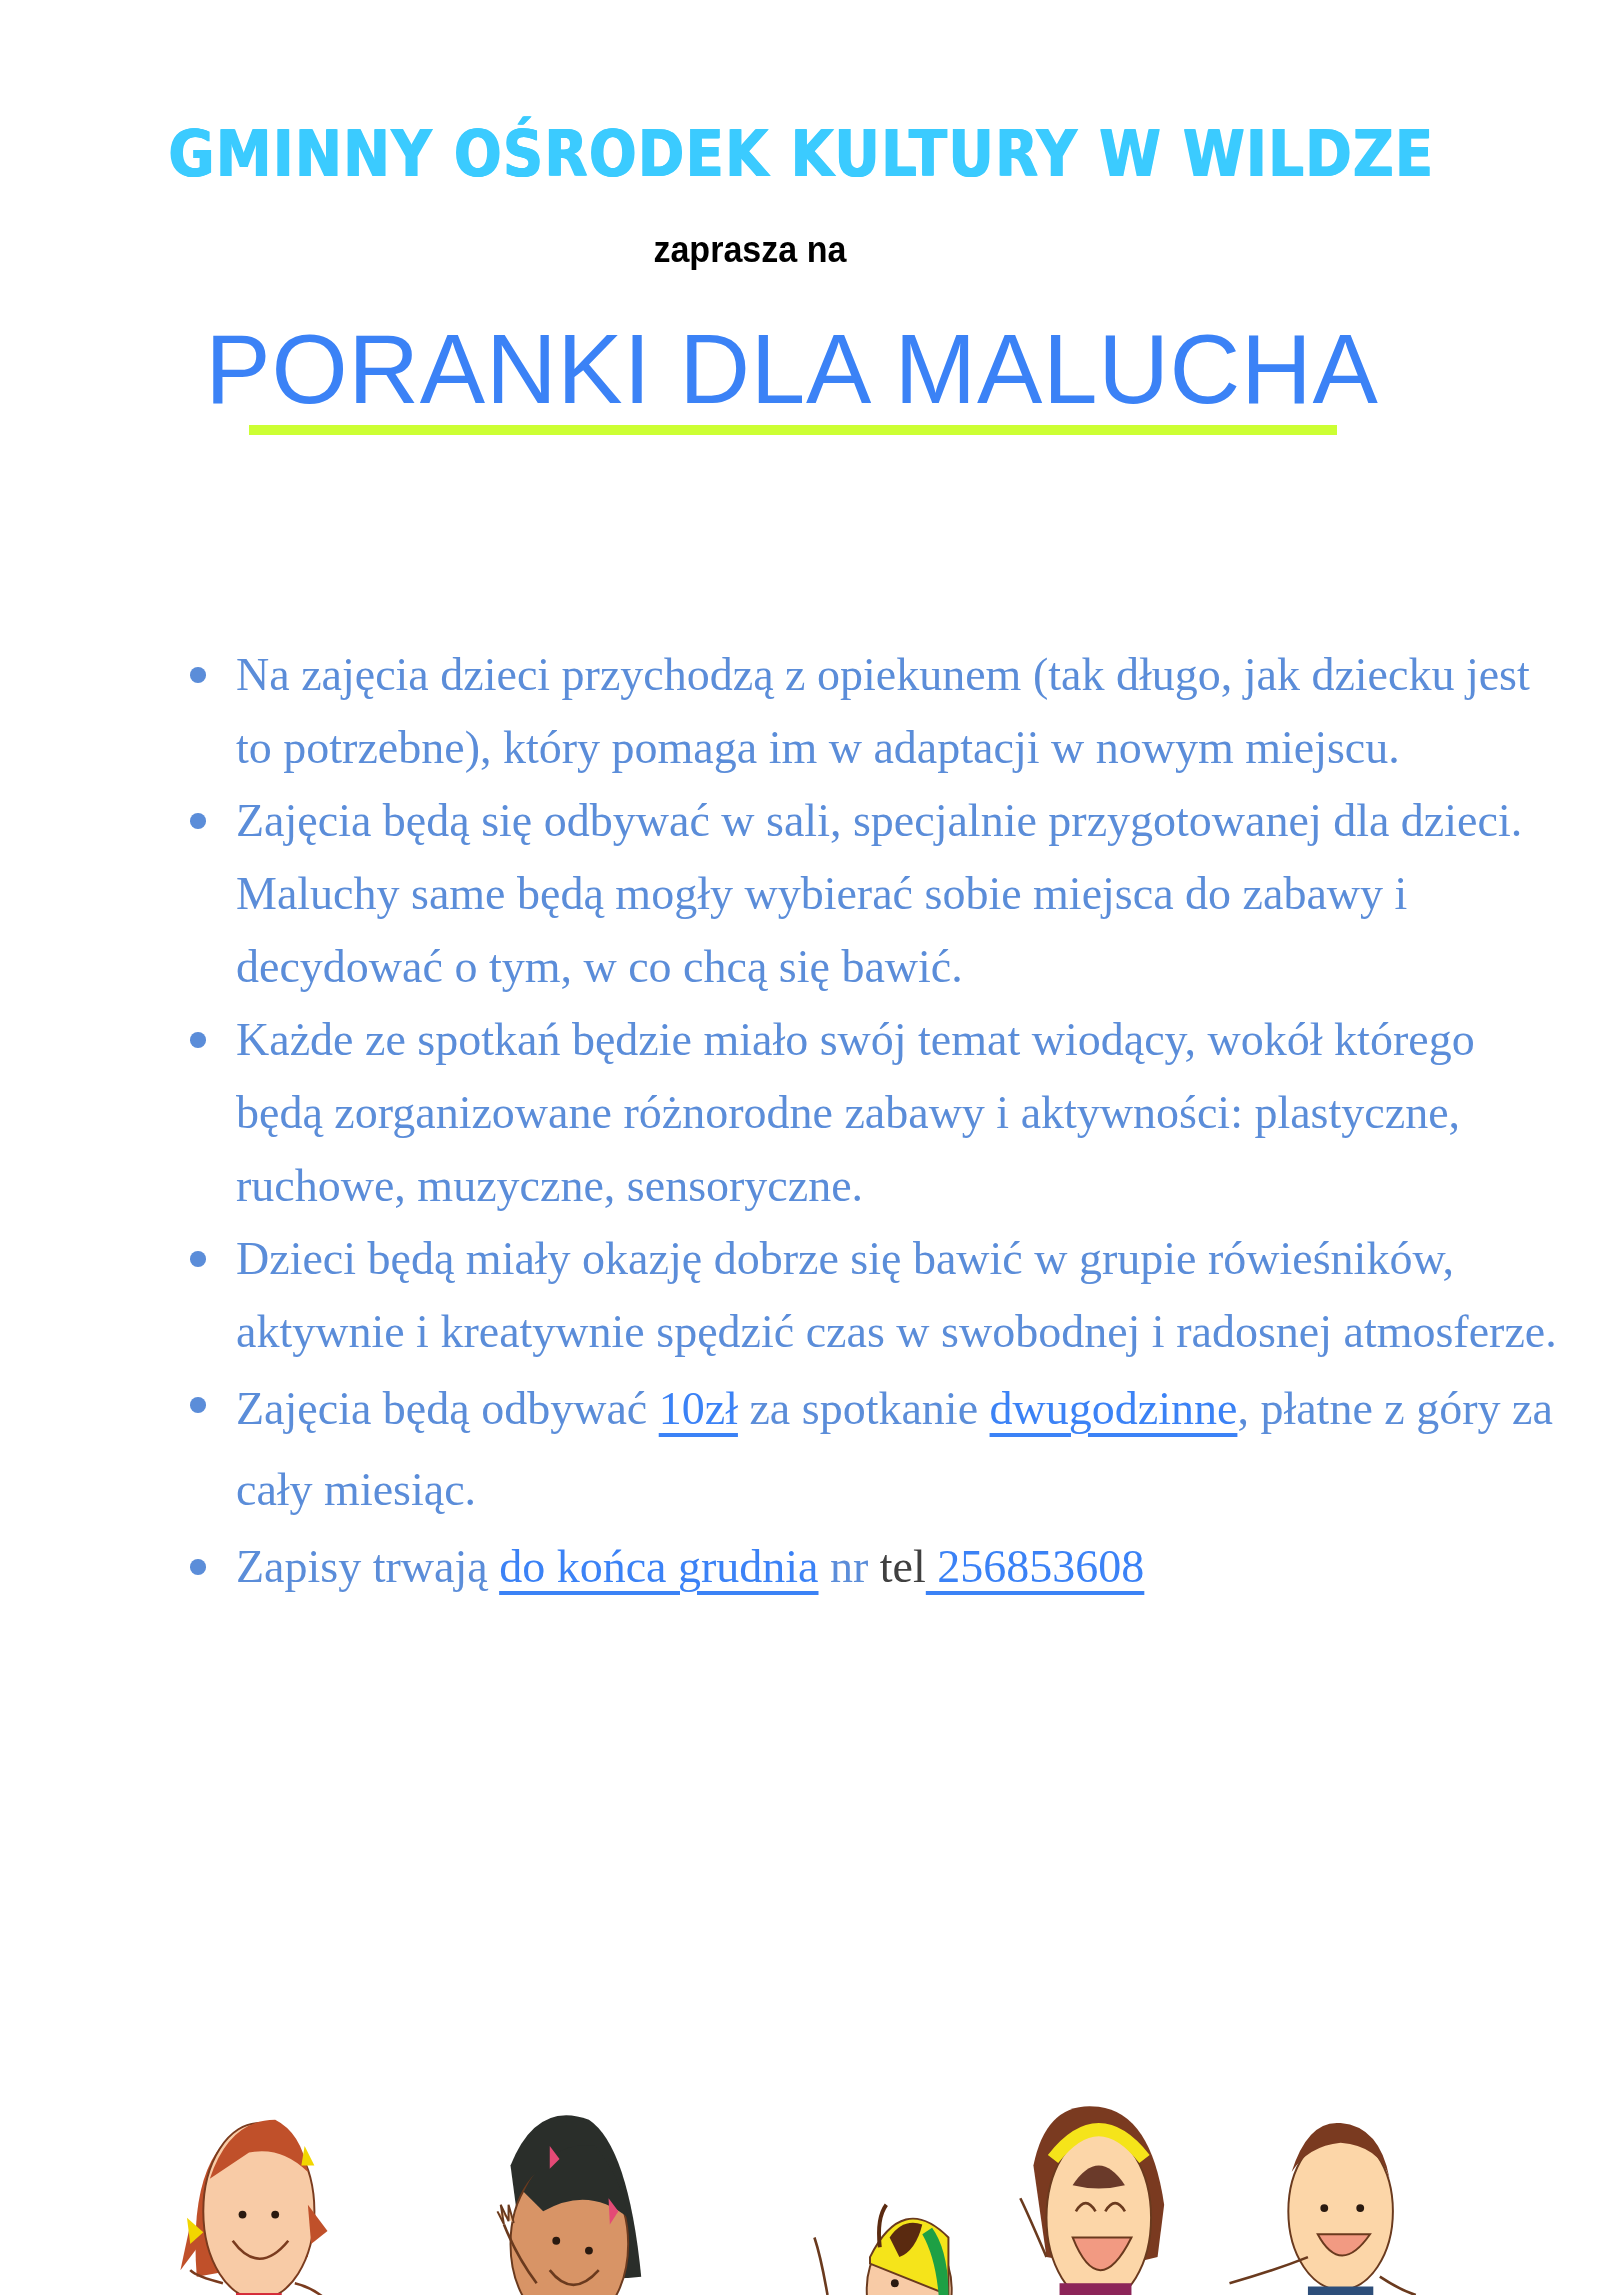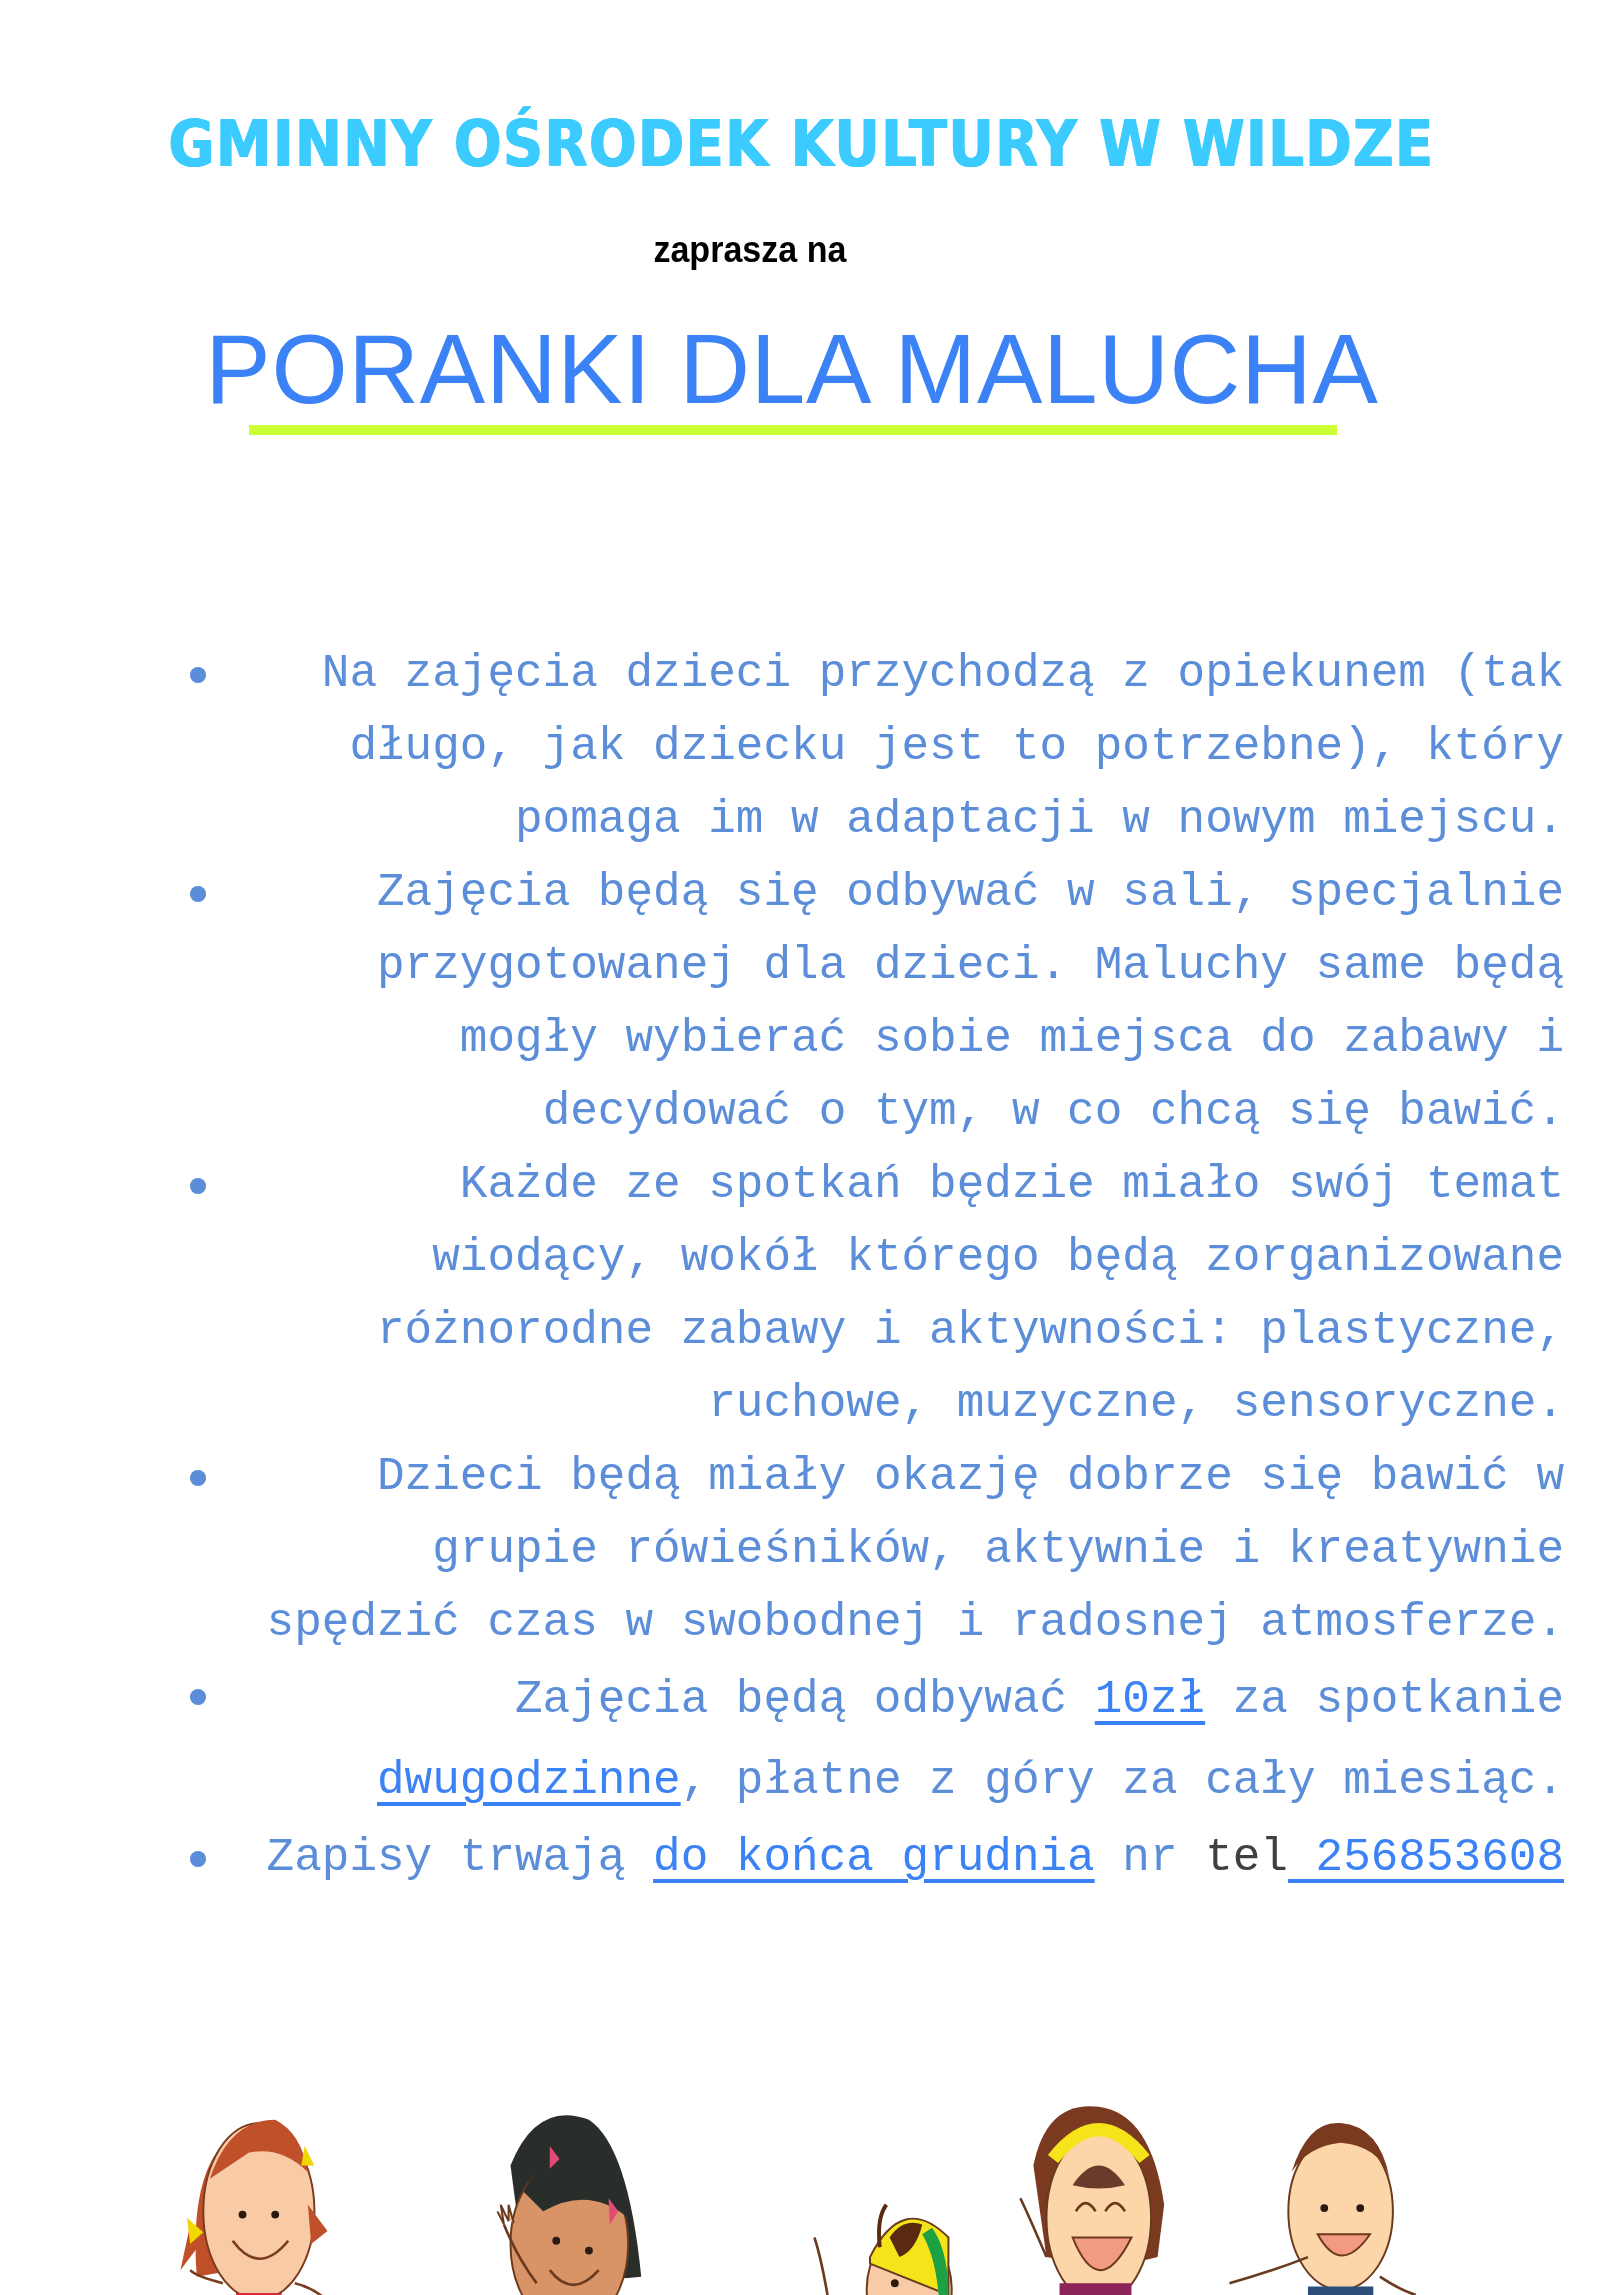--- a/index.html
+++ b/index.html
@@ -1,20 +1,20 @@
 <!DOCTYPE html>
 <html style="font-size:10.5px"><head>
 <meta charset="utf-8">
 <style>
   html, body { margin: 0; padding: 0; background: #ffffff; }
   body { width: 1623px; height: 2295px; position: relative; overflow: hidden; }
 
   .org-title {
     position: absolute; left: 111px; top: 101px; width: 1381px; height: 85px;
-    display: flex; align-items: center; justify-content: center;
+    display: flex; align-items: flex-end; justify-content: center;
   }
   .org-title span {
     font-family: "DejaVu Sans", sans-serif; font-weight: 900;
     font-size: 56px; color: #3bcbff; letter-spacing: 1.3px;
     display: inline-block; transform: scaleY(1.15); white-space: nowrap;
     text-shadow: 0.7px 0 0 #3bcbff, -0.7px 0 0 #3bcbff;
   }
 
   .invites {
     position: absolute; left: 0; top: 229px; width: 1500px; text-align: center;
@@ -35,23 +35,22 @@
   }
   .event-underline {
     position: absolute; left: 249px; top: 425px; width: 1088px; height: 9.8px; background: #ccff33;
   }
 
   .bullets {
     position: absolute; left: 177px; top: 638px; width: 1387px; margin: 0; padding: 0; list-style: none;
   }
   .bullets li {
     position: relative; padding-left: 59px;
-    font-family: Liberation Mono, monospace; font-size: 46px; line-height: 73px;
+    font-family: Liberation Serif, serif; font-size: 46px; line-height: 73px;
     color: #5b8dd9;
-    text-align: right;
   }
   .bullets li .bullet-dot {
     position: absolute; left: 13px; top: 29.4px; width: 15.7px; height: 15.7px; border-radius: 50%;
     background: #5b8dd9;
   }
   .bullets li .txt { display: block; }
   .bullets li.pay-item { line-height: 81px; }
   .link { color: #3b82f6; text-decoration: underline; text-decoration-thickness: 3.9px; text-underline-offset: 9.2px; }
   .dark { color: #404040; }
 

